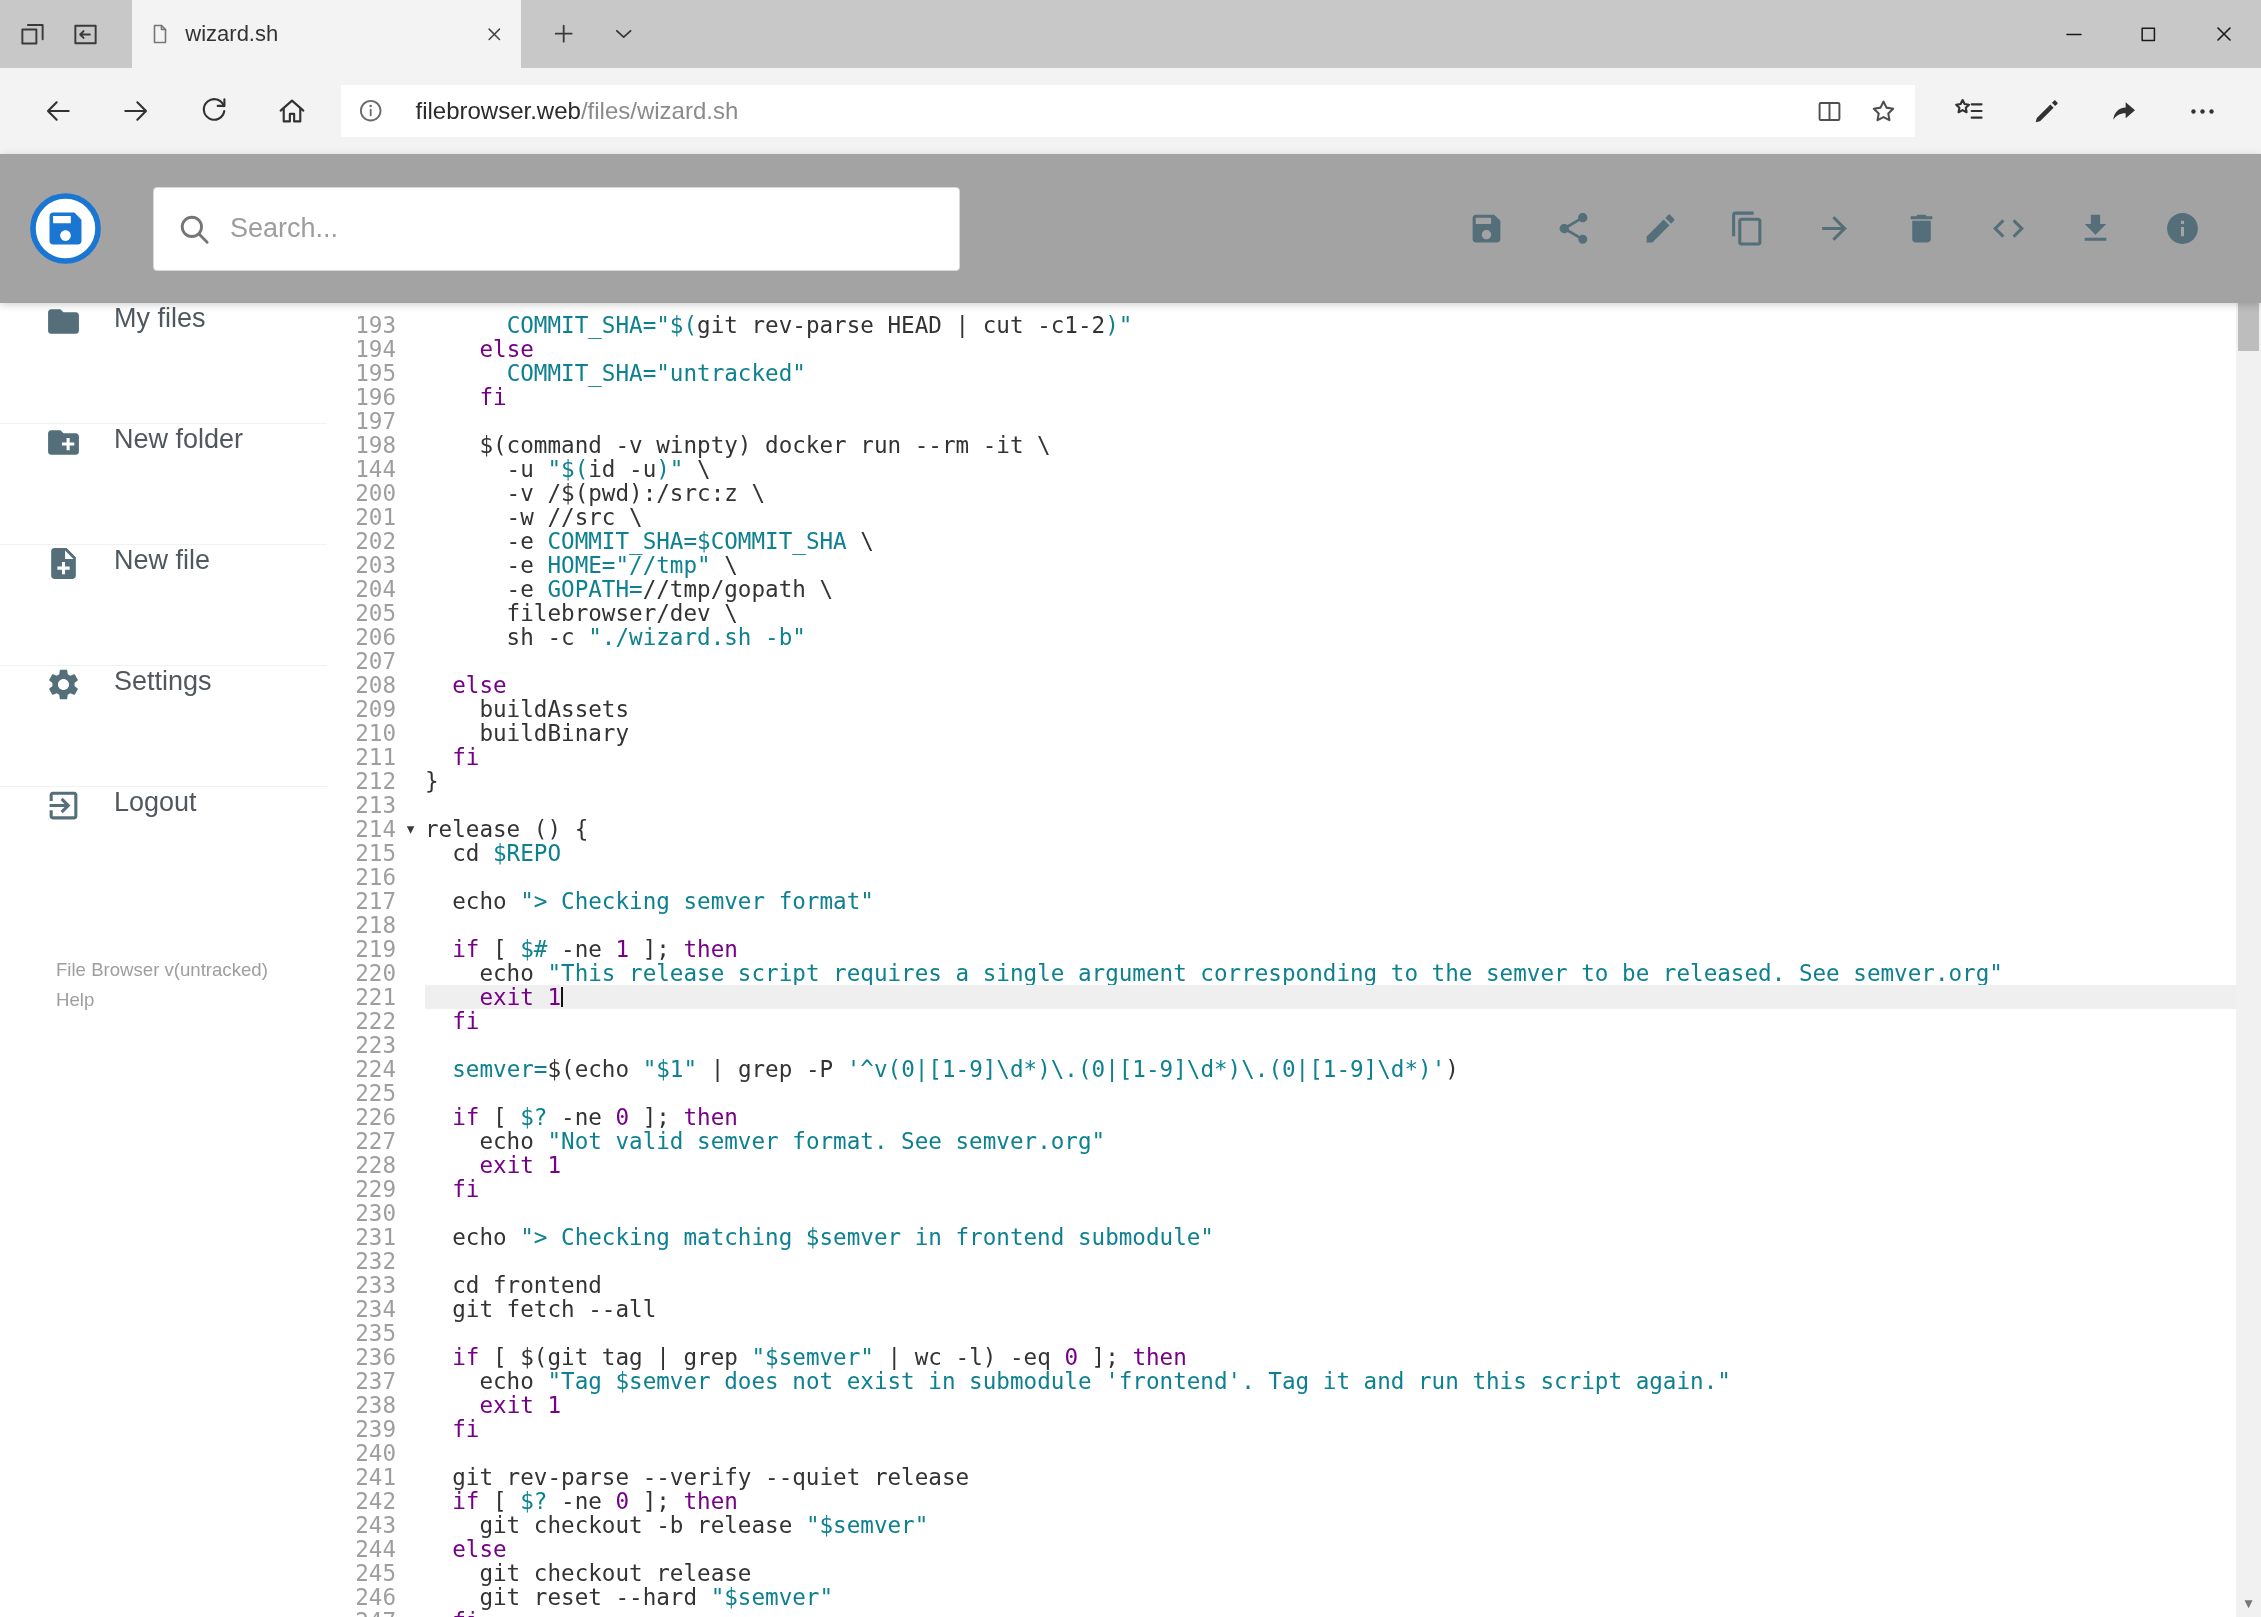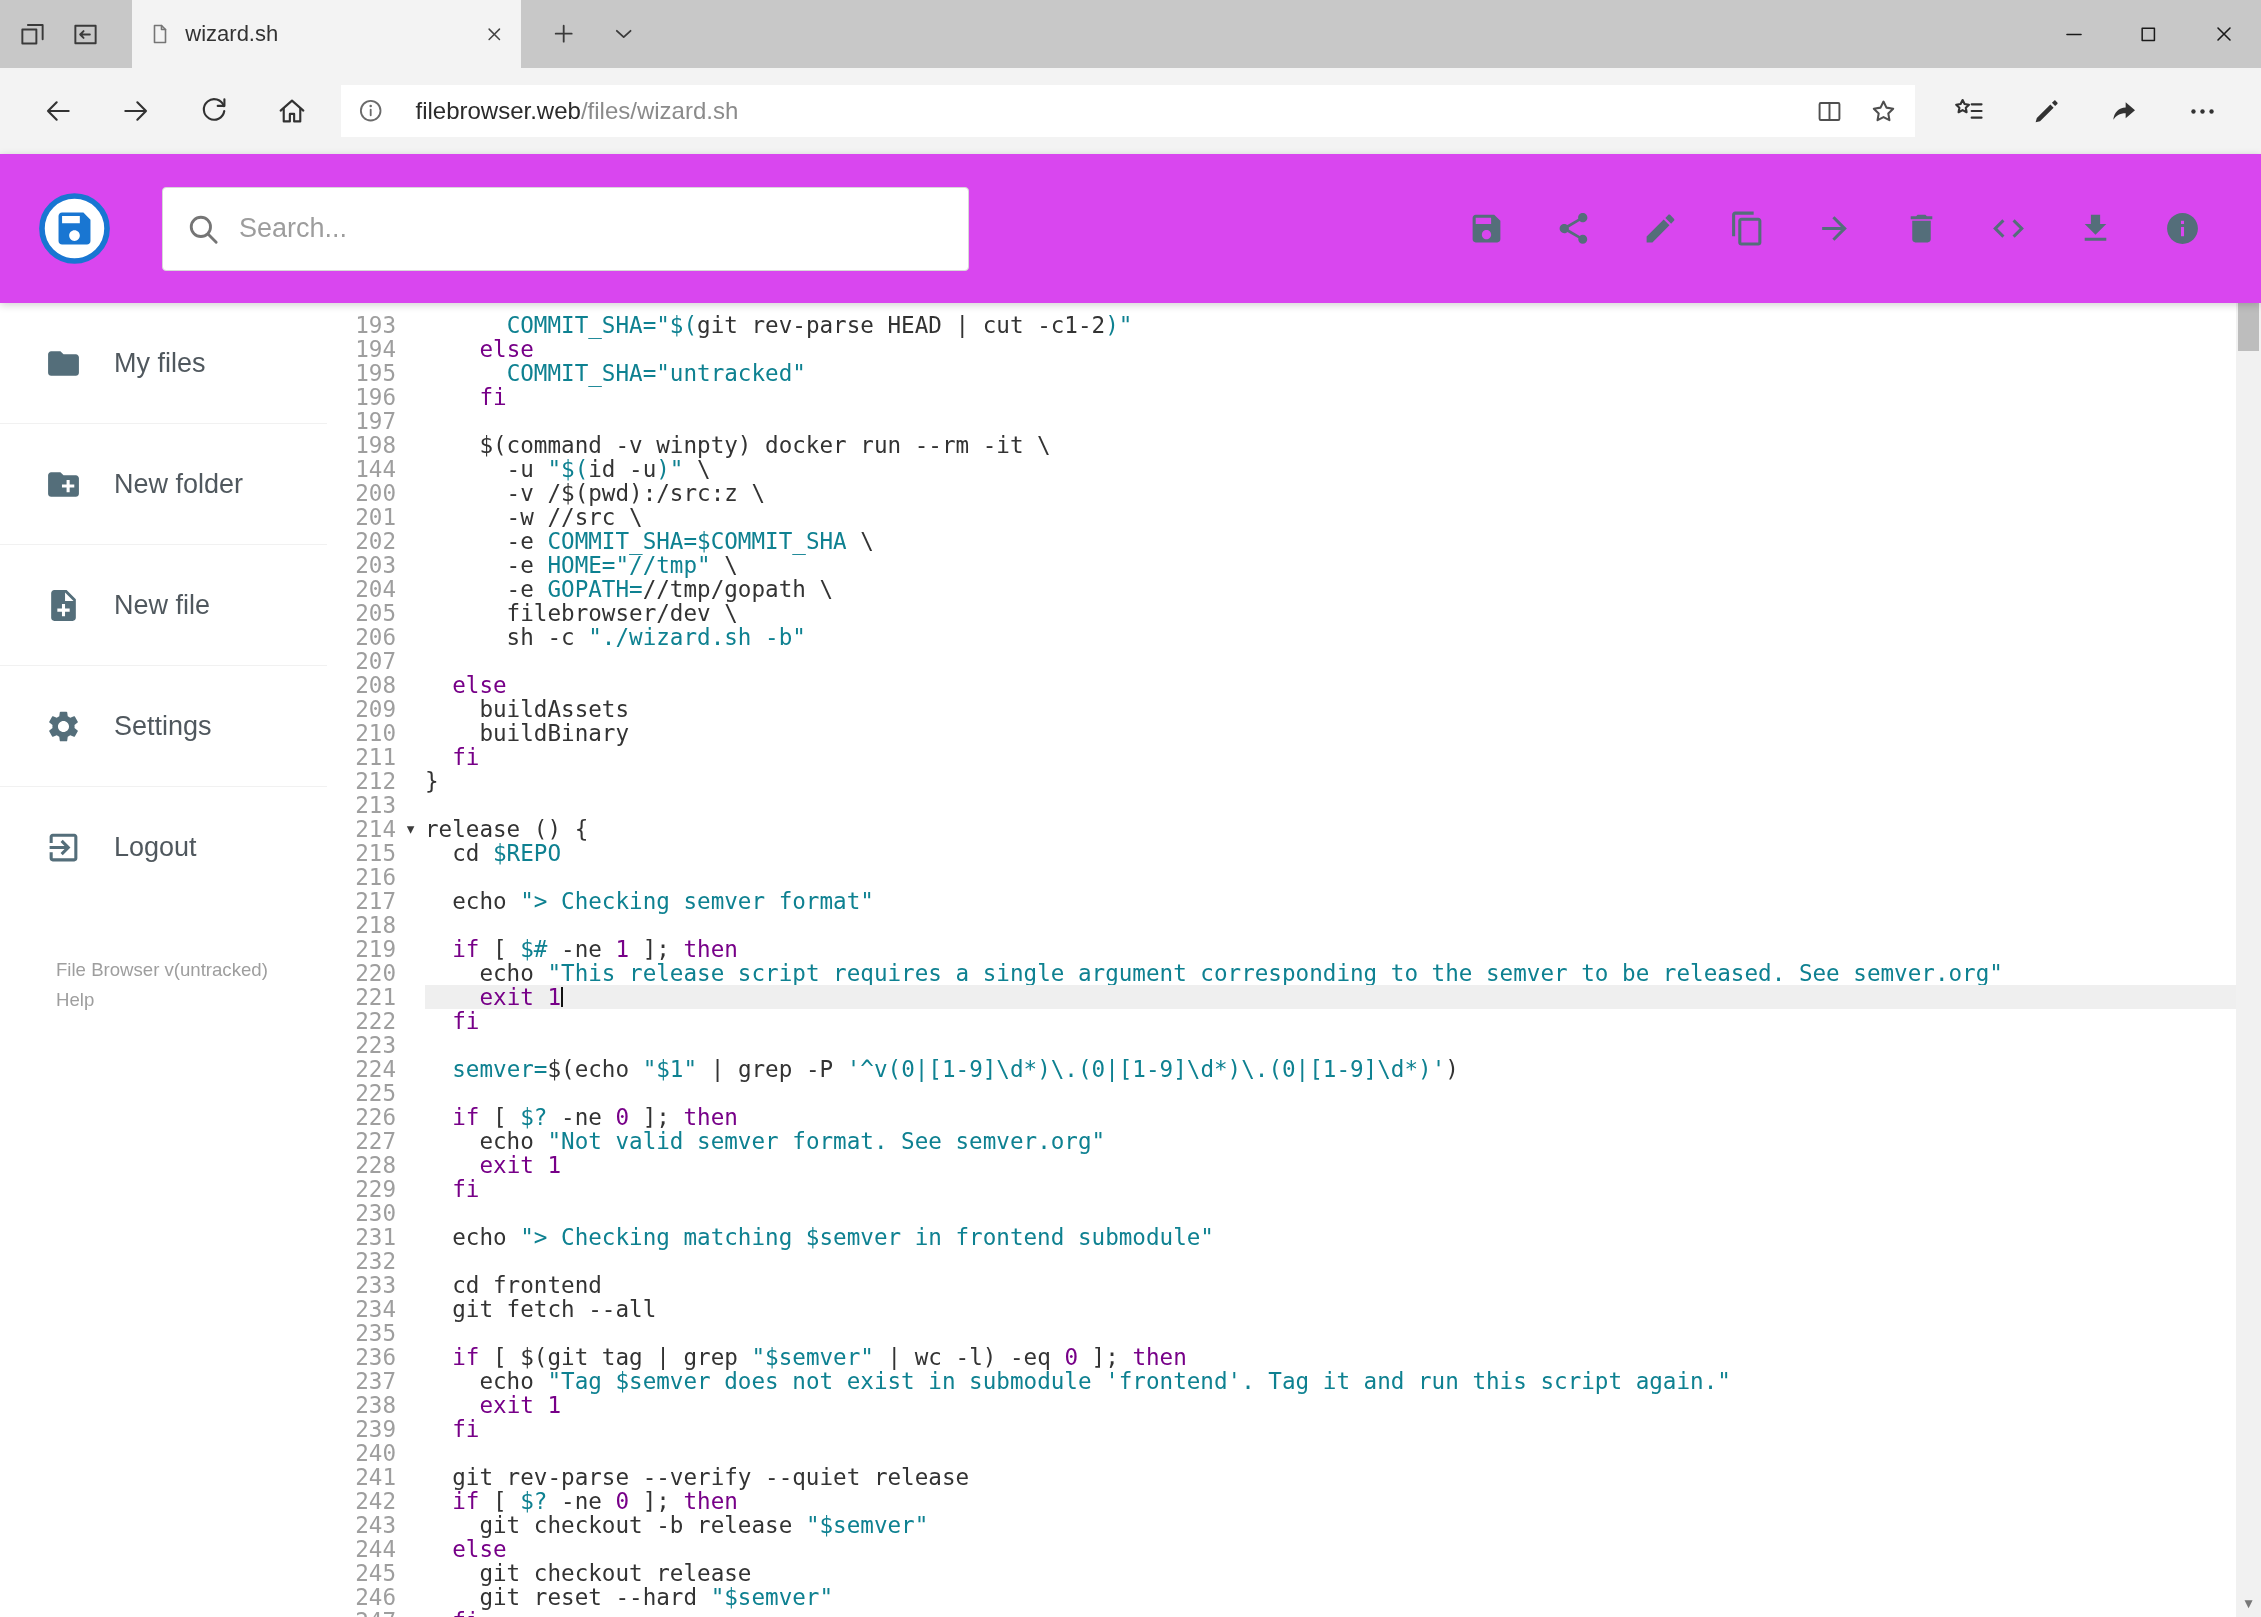--- a/index.html
+++ b/index.html
@@ -27,32 +27,32 @@
   .nav-btn{width:78px;height:68px;display:flex;align-items:center;justify-content:center;color:#323232}
   .urlbox{flex:1;height:52px;background:#fff;display:flex;align-items:center;padding:0 16px;margin:0 14.5px 0 9.7px}
   .url-info{color:#6a6a6a}
   .url-text{font-size:24px;margin-left:31px;flex:1;white-space:nowrap;overflow:hidden}
   .url-domain{color:#2b2b2b}
   .url-path{color:#8b8b8b}
   .url-field-icons{display:flex;align-items:center;gap:24px;color:#4f4f4f}
   .bar-actions{display:flex;align-items:center}
 
   
-  .appheader{height:149px;background:#d946ef;display:flex;align-items:center;padding:0 60px 0 39px;position:relative;z-index:6;box-shadow:0 2.4px 8px rgba(0,0,0,.18)}
+  .appheader{height:149px;background:#a3a3a3;display:flex;align-items:center;padding:0 60px 0 30px;position:relative;z-index:6;box-shadow:0 2.4px 8px rgba(0,0,0,.18)}
   .logo{width:71px;height:71px;flex:none}
   .searchbox{width:807px;height:84px;background:#fff;border:1.6px solid #d8d8d8;border-radius:4px;display:flex;align-items:center;margin-left:52px;padding:0 22.6px;color:#757575}
   .searchbox input{flex:1;border:none;outline:none;background:transparent;font-family:inherit;font-size:27px;color:#333;margin-left:19.4px}
   .searchbox input::placeholder{color:#9d9d9d}
   .toolbar{margin-left:auto;display:flex;align-items:center;gap:50px;color:#546e7a}
   .tool-btn svg{width:37px;height:37px}
 
   
   .content{display:flex;height:1315px;padding-right:25px;overflow:hidden;position:relative}
   .sidebar{width:327px;flex:none;display:flex;flex-direction:column;background:#fff}
-  .side-item{height:121px;display:flex;align-items:center;padding-left:45px;gap:32px;color:#546e7a}
+  .side-item{height:121px;display:flex;padding-left:45px;gap:32px;color:#546e7a}
   .side-nav .side-item:not(:last-child){border-bottom:1.6px solid #f1f1f1}
   .side-item svg{width:37px;height:37px;flex:none}
   .side-label{font-size:27px;color:#50585e}
   .side-footer{margin-top:47px;padding-left:56px;font-size:18.6px;color:#9e9e9e;line-height:30px}
   .side-footer a{color:#9e9e9e;text-decoration:none;display:inline-block}
 
   
   .editor{flex:1;overflow:hidden;padding-top:10px;font-family:"DejaVu Sans Mono",monospace;font-size:22.6px;color:#333}
   .cm-row{height:24px;line-height:24px;display:flex}
   .cm-gutter{flex:none;width:98px;display:flex}

